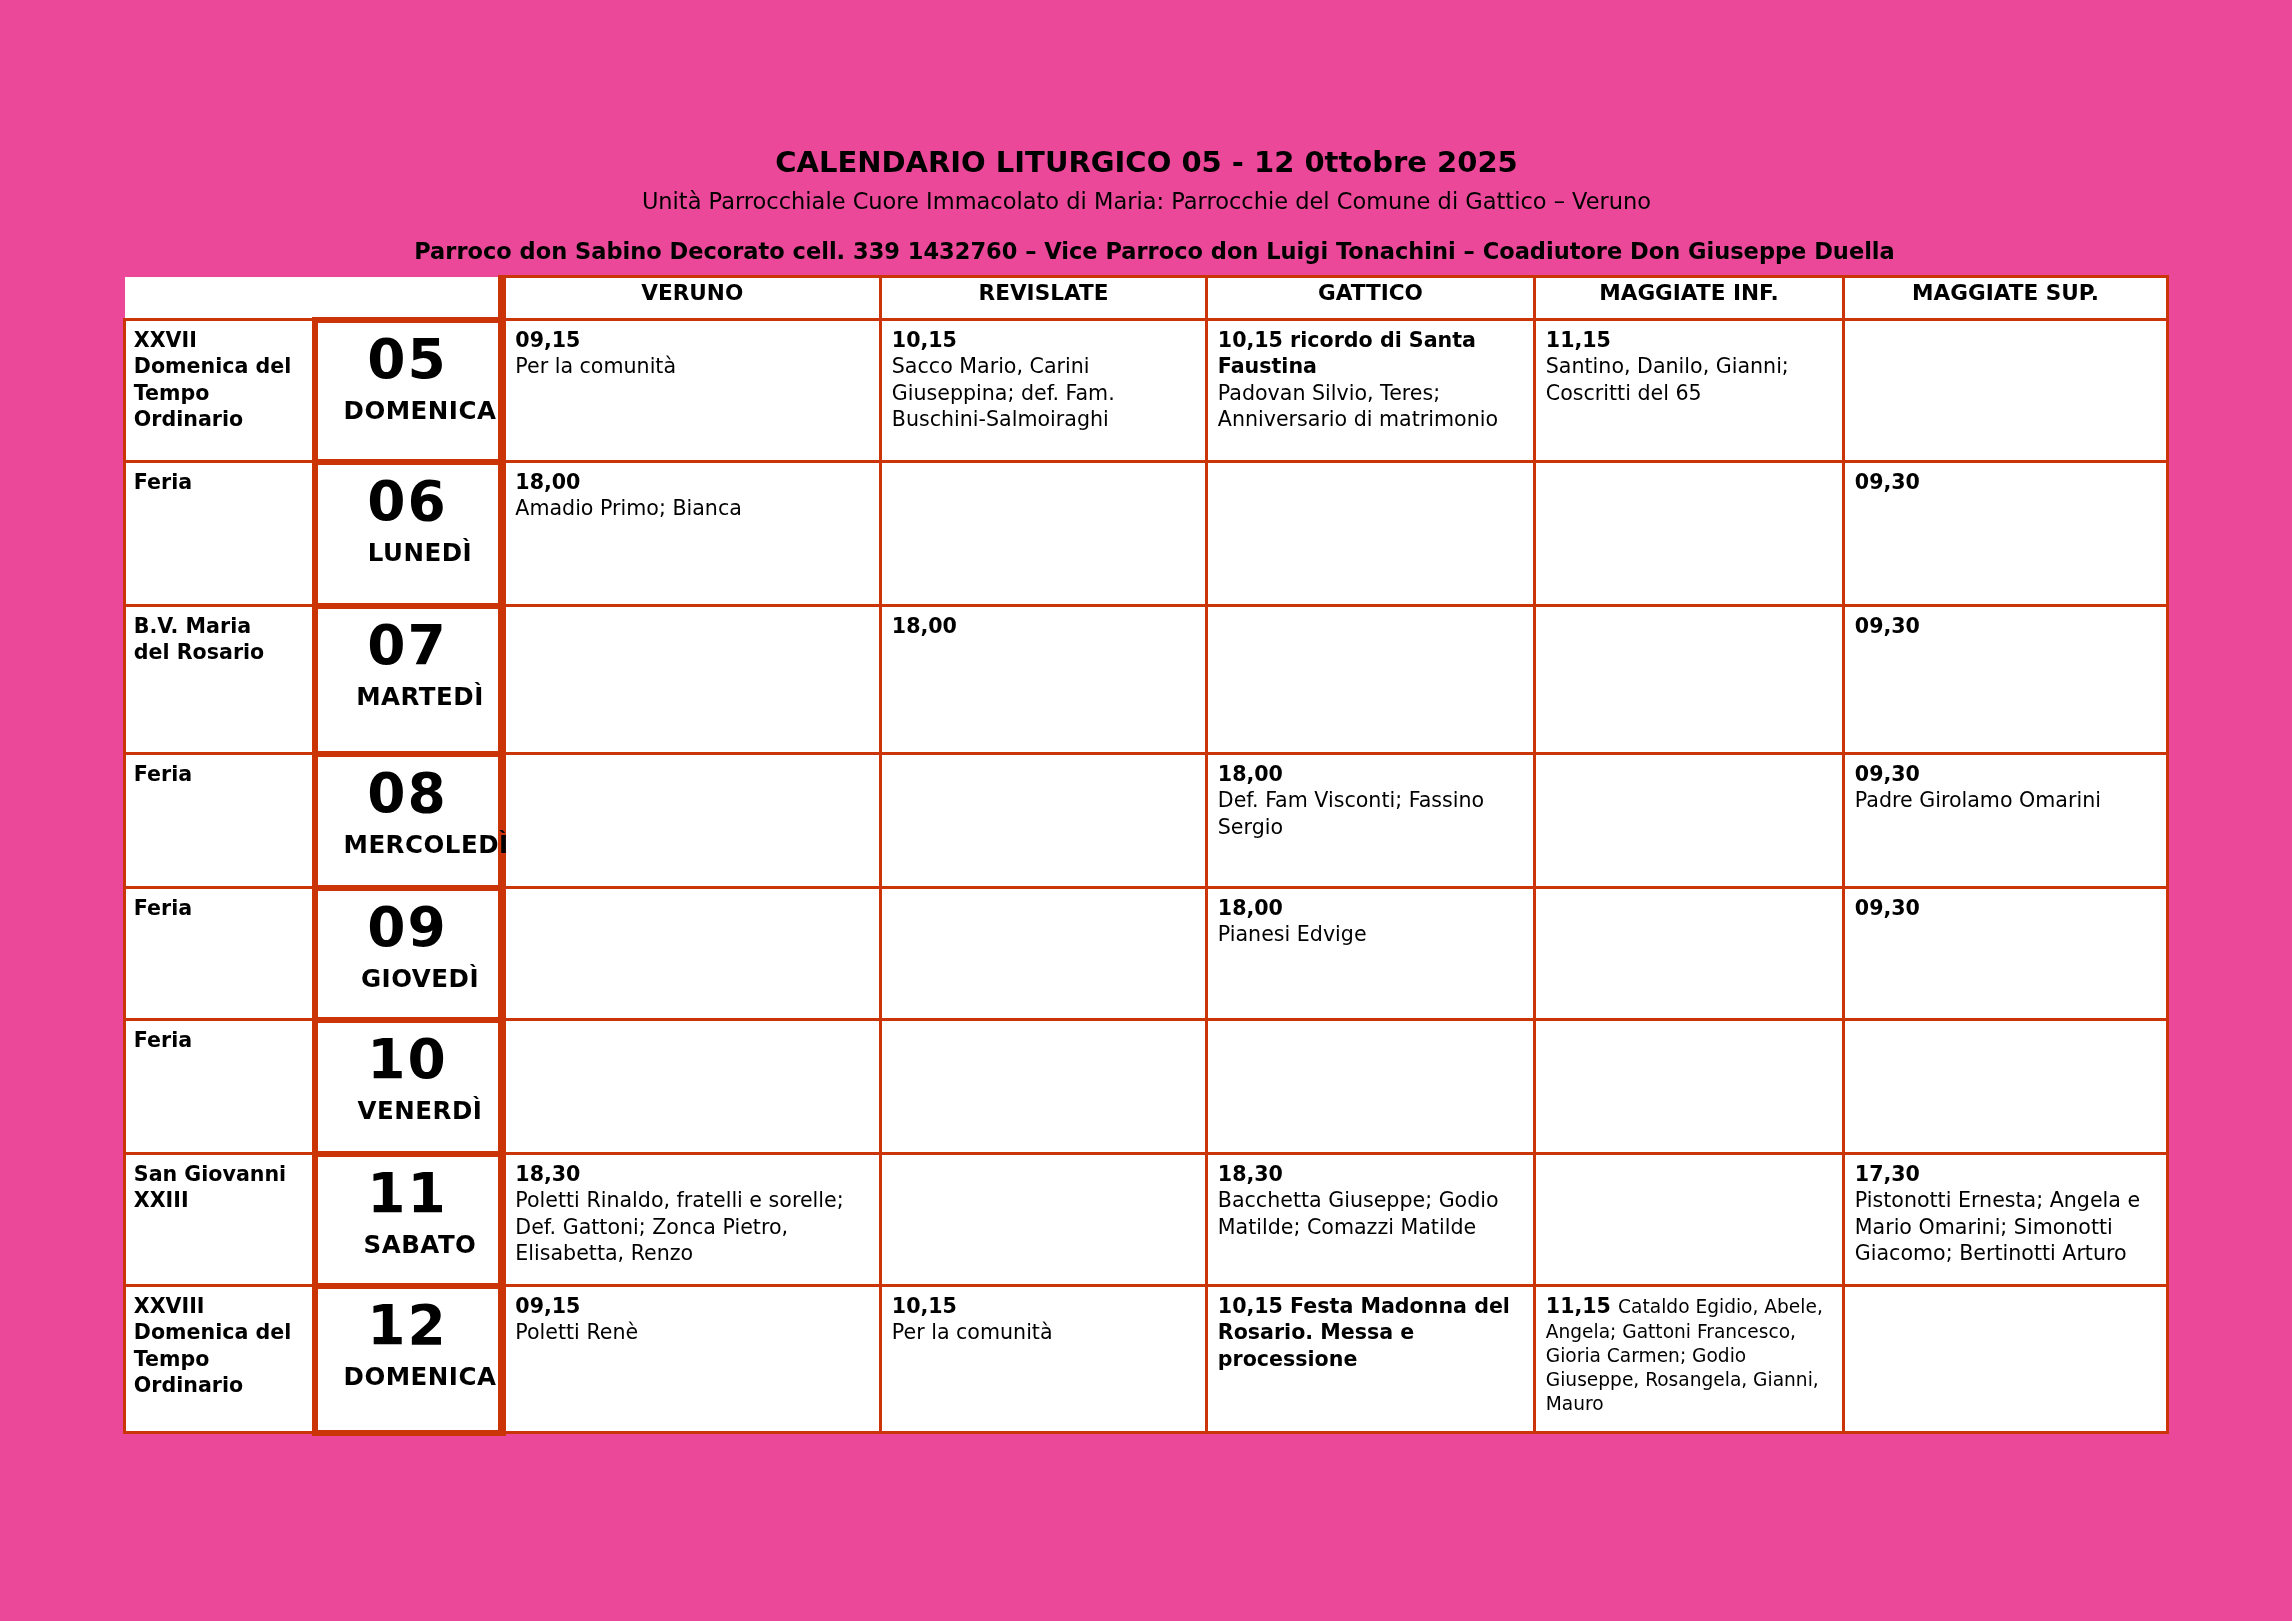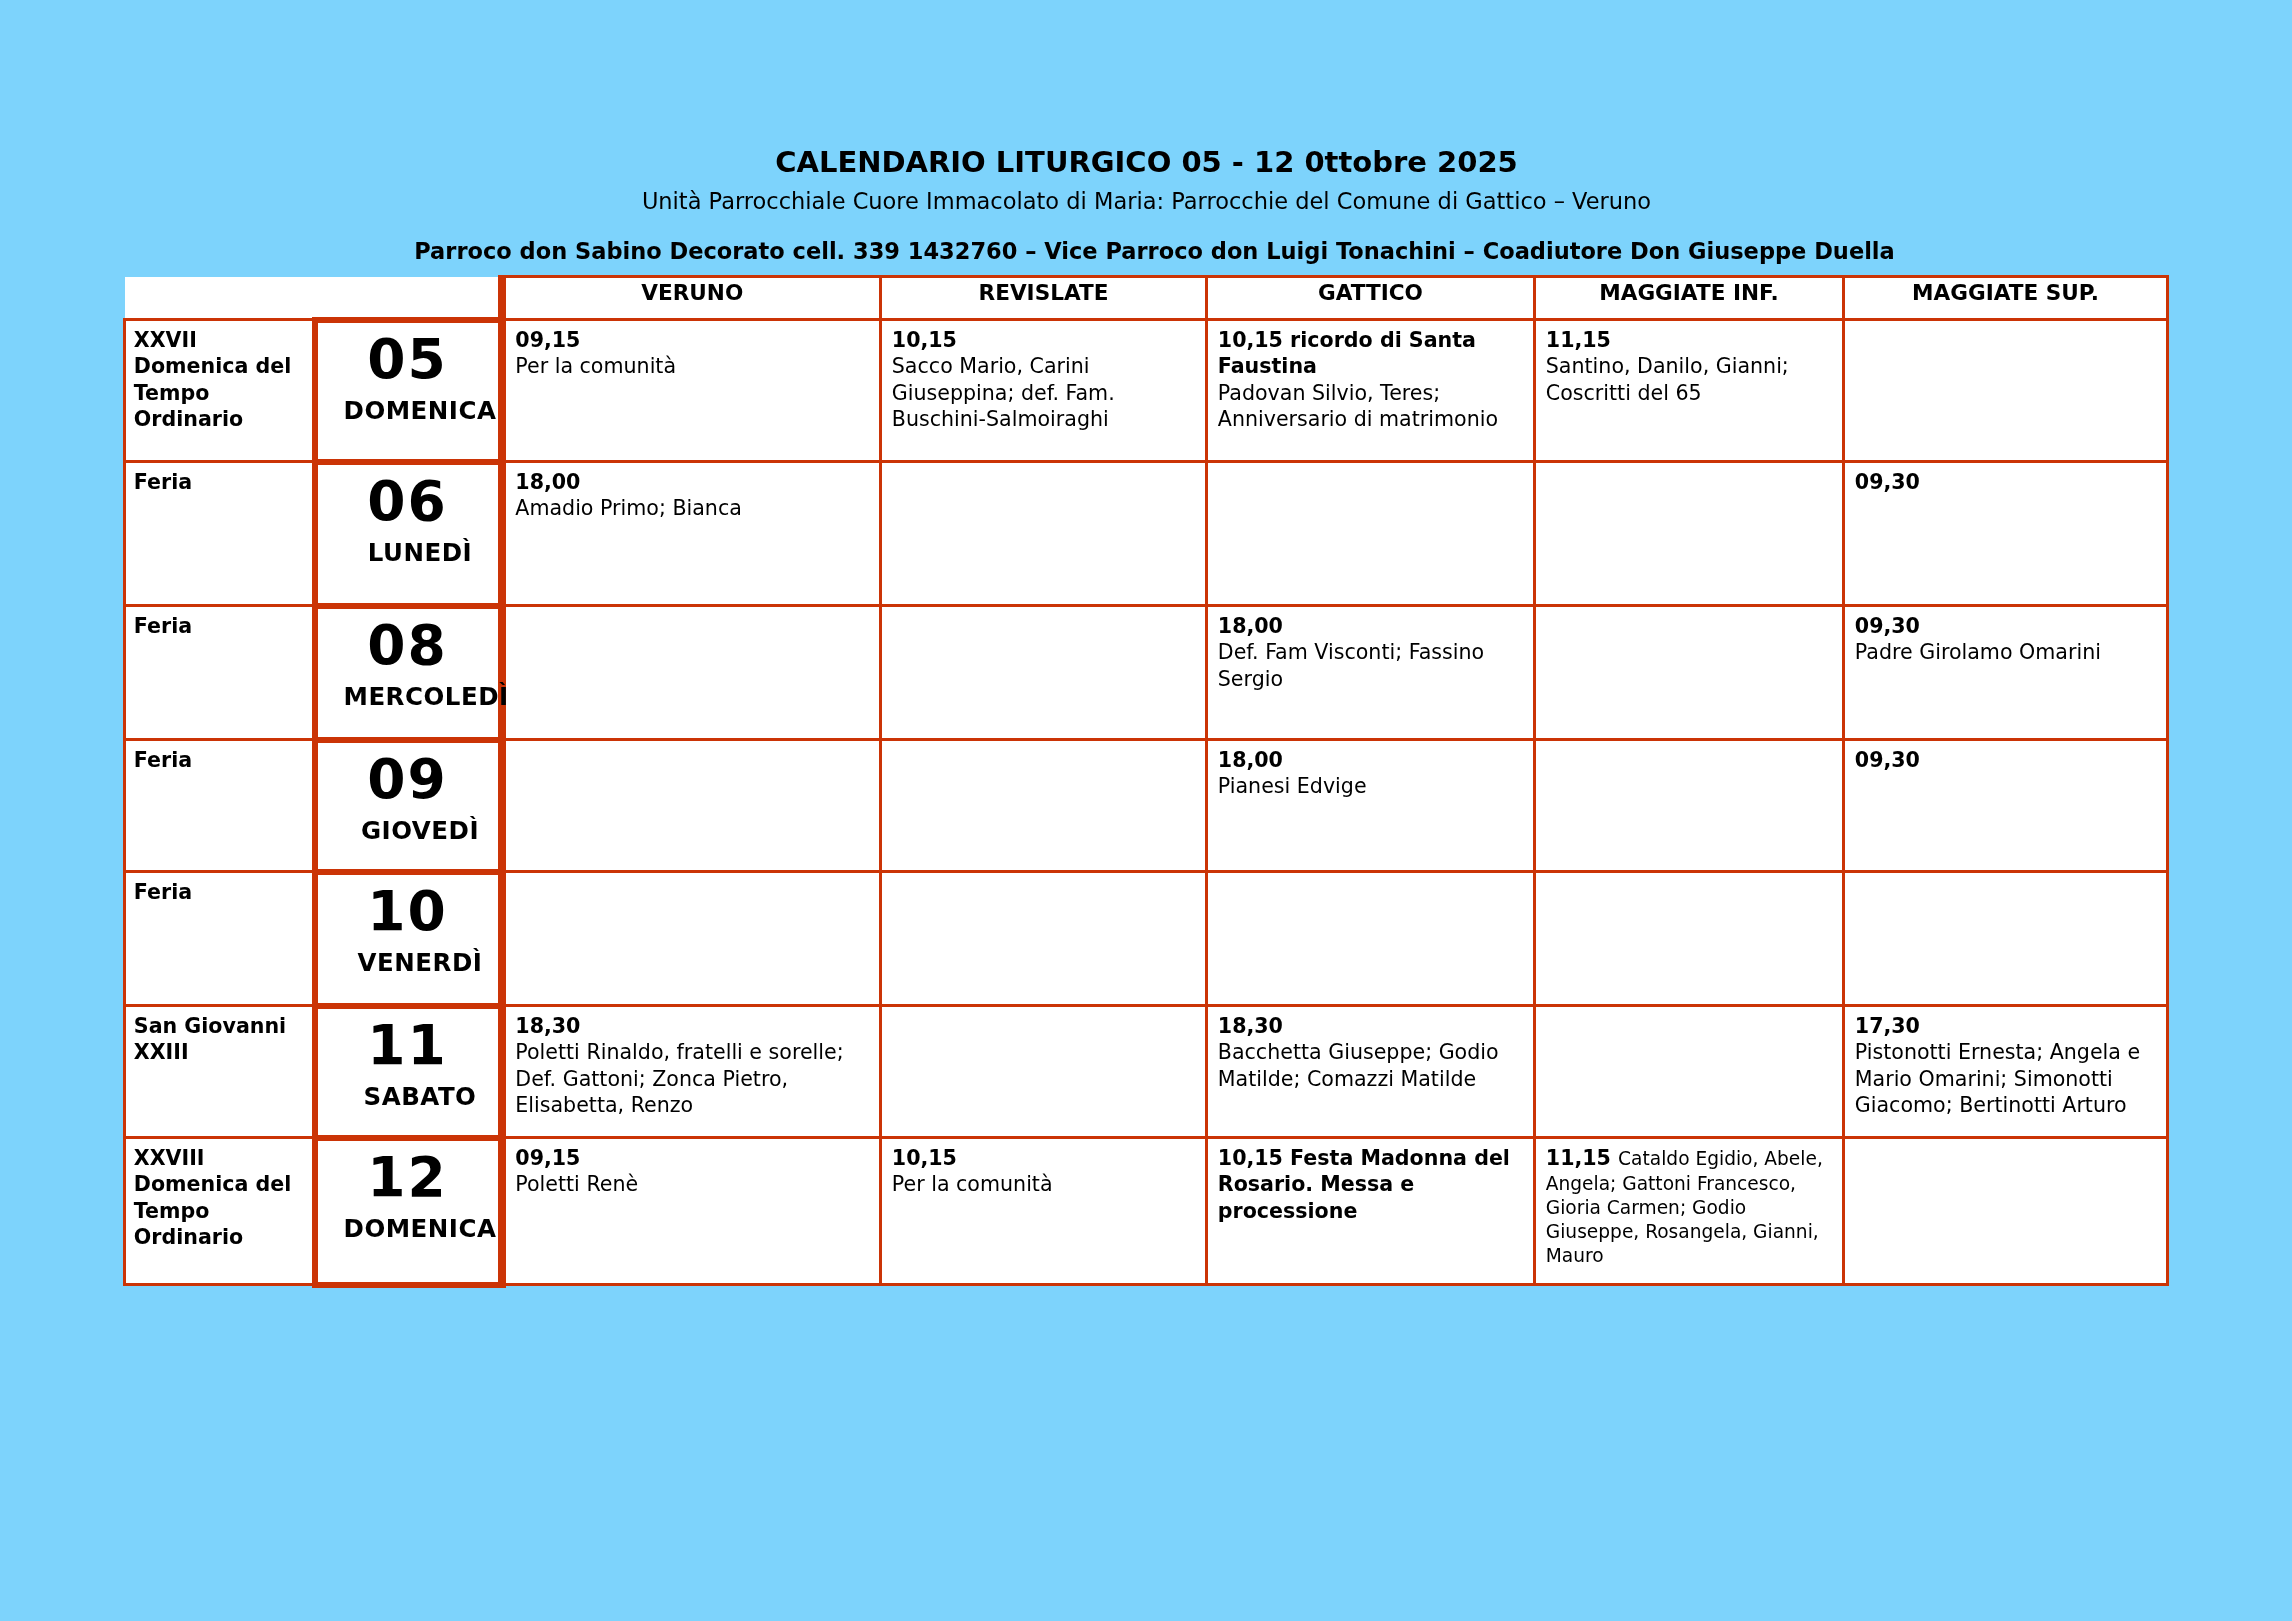--- a/index.html
+++ b/index.html
@@ -2,21 +2,21 @@
 <html style="--line: #cb3406;"><head>
 <meta charset="utf-8">
 <style>
   :root { --line: #cb3406; }
   * { box-sizing: border-box; }
   html, body { margin: 0; padding: 0; background: #ffffff; }
   .page {
     position: relative;
     width: 2293px;
     height: 1621px;
-    background: #7dd3fc;
+    background: #ec4899;
     color: #000;
     font-family: "DejaVu Sans", sans-serif;
     overflow: hidden;
   }
   .titles {
     position: absolute;
     left: 0; top: 145px;
     width: 100%;
     text-align: center;
   }
@@ -156,20 +156,39 @@
             <div class="mass-time">18,00</div>
             <div class="mass-names">Amadio Primo; Bianca</div>
           </td>
           <td class="slot"></td>
           <td class="slot"></td>
           <td class="slot"></td>
           <td class="slot">
             <div class="mass-time">09,30</div>
           </td>
         </tr>
+        <tr style="height: 148px;">
+          <td class="feast">
+            <div>B.V. Maria</div>
+            <div>del Rosario</div>
+          </td>
+          <td class="date">
+            <div class="day-number">07</div>
+            <div class="day-name">MARTEDÌ</div>
+          </td>
+          <td class="slot first-slot"></td>
+          <td class="slot">
+            <div class="mass-time">18,00</div>
+          </td>
+          <td class="slot"></td>
+          <td class="slot"></td>
+          <td class="slot">
+            <div class="mass-time">09,30</div>
+          </td>
+        </tr>
         <tr style="height: 134px;">
           <td class="feast">
             <div>Feria</div>
           </td>
           <td class="date">
             <div class="day-number">08</div>
             <div class="day-name">MERCOLEDÌ</div>
           </td>
           <td class="slot first-slot"></td>
           <td class="slot"></td>

